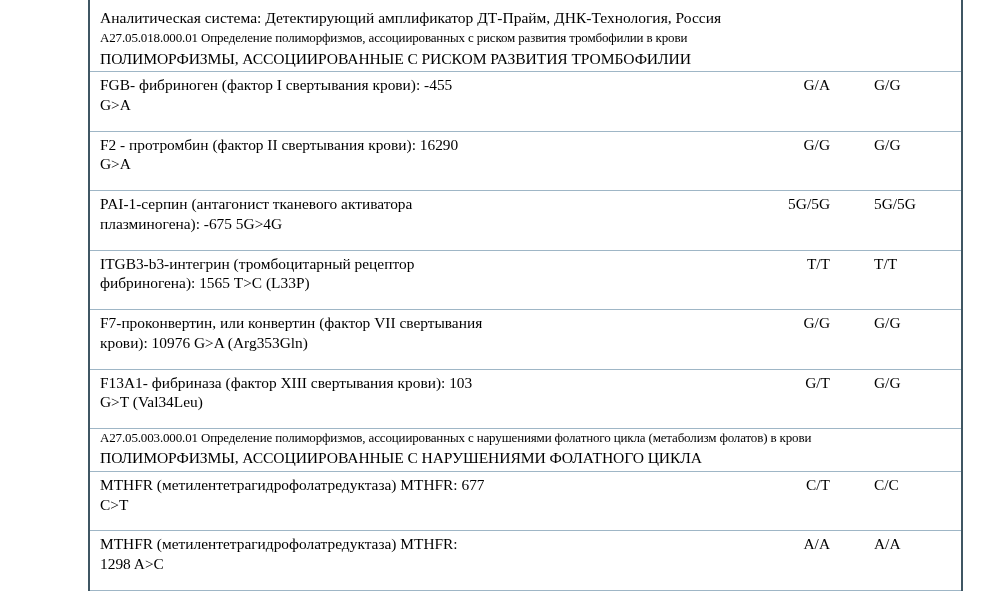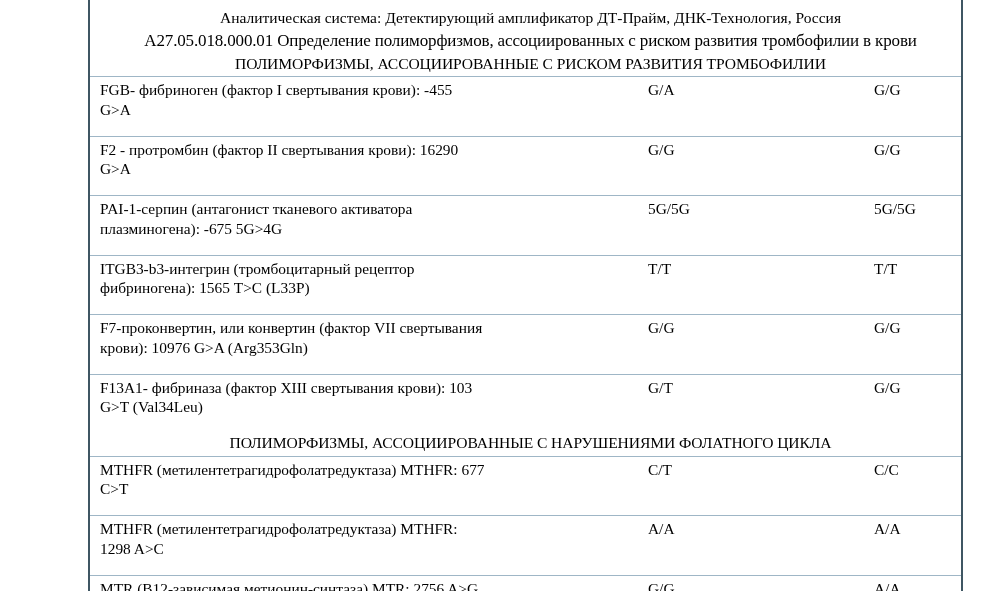--- a/index.html
+++ b/index.html
@@ -49,32 +49,31 @@
 
   td {
     vertical-align: top;
     padding: 0;
     border: 0;
   }
 
   
   .row-plain td {
     border-top: 0;
-    text-align: center;
   }
 
   .analytic-line {
     font-size: 15.5px;
     line-height: 1.25;
     padding: 8px 0 2px 10px;
     white-space: nowrap;
   }
 
   .code-line {
-    font-size: 17px;
+    font-size: 13px;
     line-height: 1.25;
     padding: 1px 0 2px 10px;
     letter-spacing: -0.15px;
     white-space: nowrap;
     margin-left: 13px;
   }
 
   .section-title {
     font-size: 15.6px;
     font-weight: normal;
@@ -96,21 +95,21 @@
   .cell-name {
     font-size: 15.4px;
     line-height: 1.28;
     padding: 3px 6px 16px 10px;
   }
 
   .cell-res {
     font-size: 15.4px;
     line-height: 1.28;
     padding: 3px 0 4px 0;
-    text-align: left;
+    text-align: right;
     padding-left: 68px;
   }
 
   .cell-ref {
     font-size: 15.4px;
     line-height: 1.28;
     padding: 3px 0 4px 0;
     text-align: left;
     padding-left: 44px;
   }
@@ -176,20 +175,23 @@
           <td class="cell-res">G/G</td>
           <td class="cell-ref">G/G</td>
         </tr>
 
         <tr class="data-row two-line">
           <td class="cell-name"><span>F13A1- фибриназа (фактор XIII свертывания крови): 103</span><br><span>G&gt;T (Val34Leu)</span></td>
           <td class="cell-res">G/T</td>
           <td class="cell-ref">G/G</td>
         </tr>
 
+        <tr class="data-row">
+          <td colspan="3" class="code-line">А27.05.003.000.01 Определение полиморфизмов, ассоциированных с нарушениями фолатного цикла (метаболизм фолатов) в крови</td>
+        </tr>
         <tr class="row-plain">
           <td colspan="3" class="section-title">ПОЛИМОРФИЗМЫ, АССОЦИИРОВАННЫЕ С НАРУШЕНИЯМИ ФОЛАТНОГО ЦИКЛА</td>
         </tr>
 
         <tr class="data-row two-line">
           <td class="cell-name"><span>MTHFR (метилентетрагидрофолатредуктаза) MTHFR: 677</span><br><span>C&gt;T</span></td>
           <td class="cell-res">C/T</td>
           <td class="cell-ref">C/C</td>
         </tr>
 

